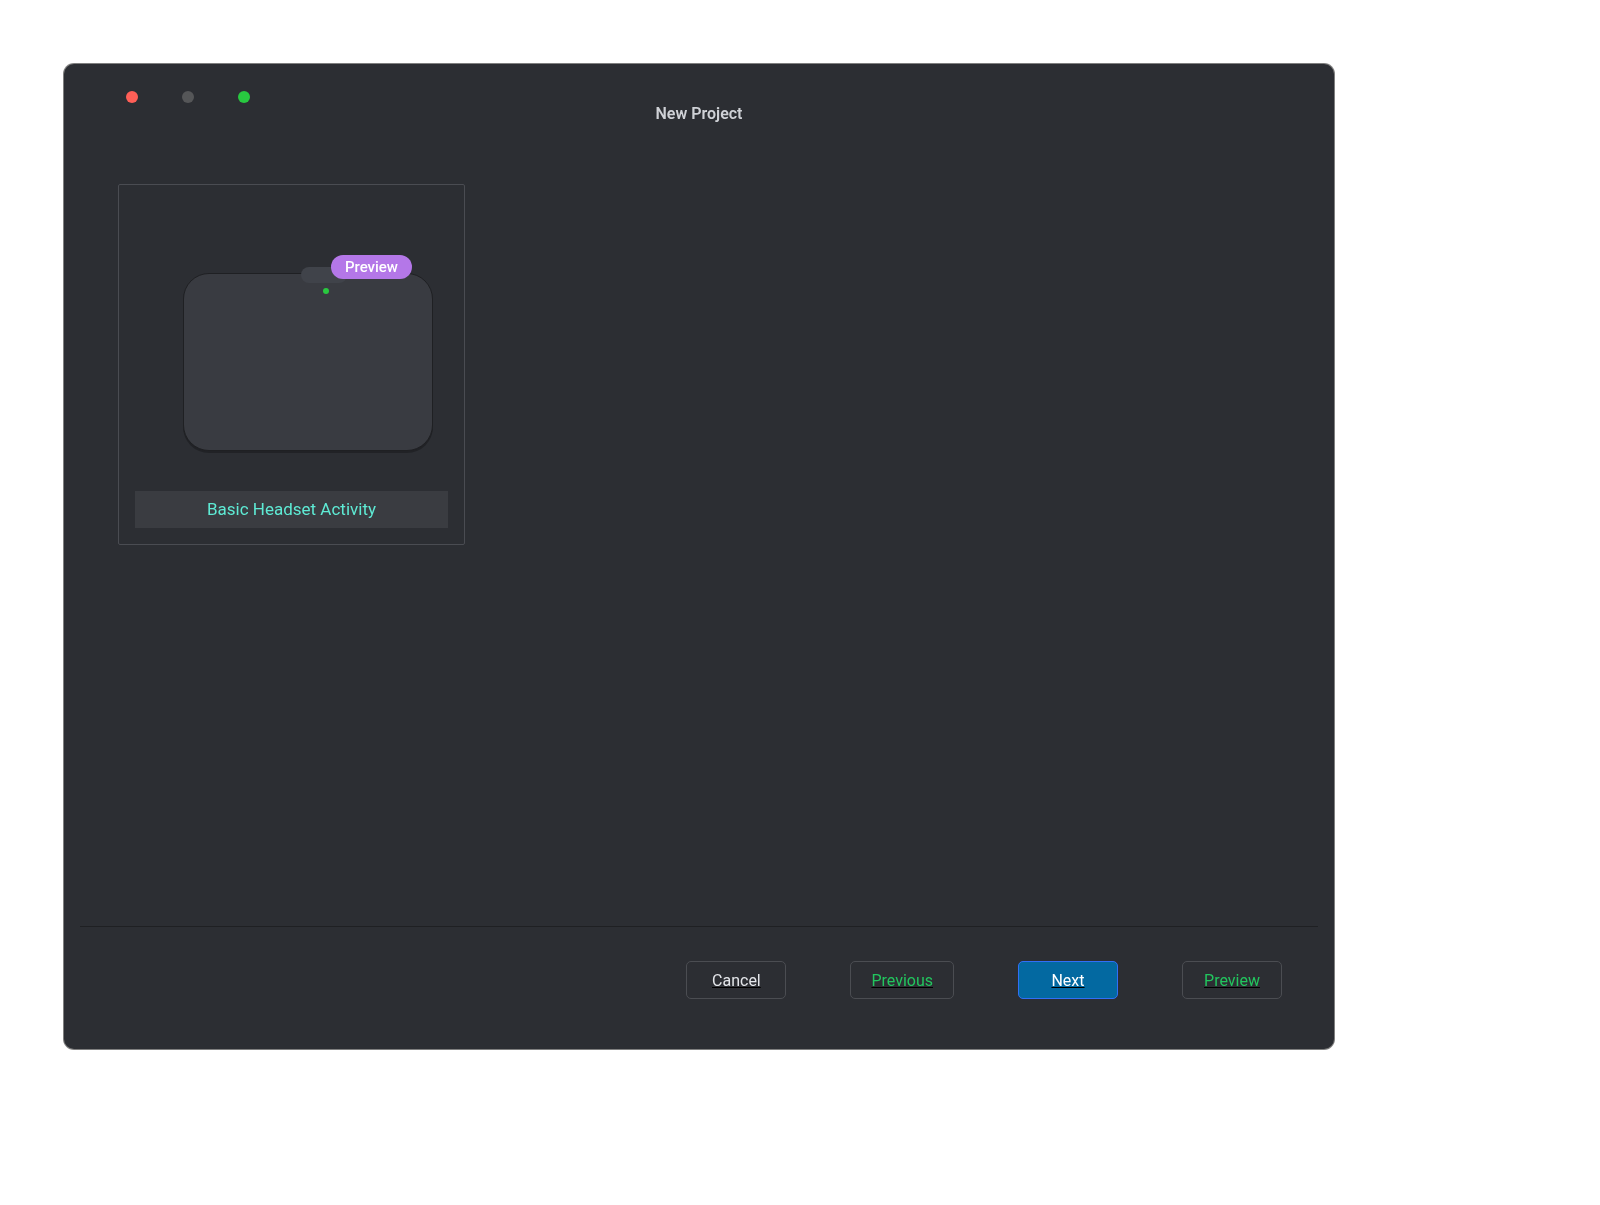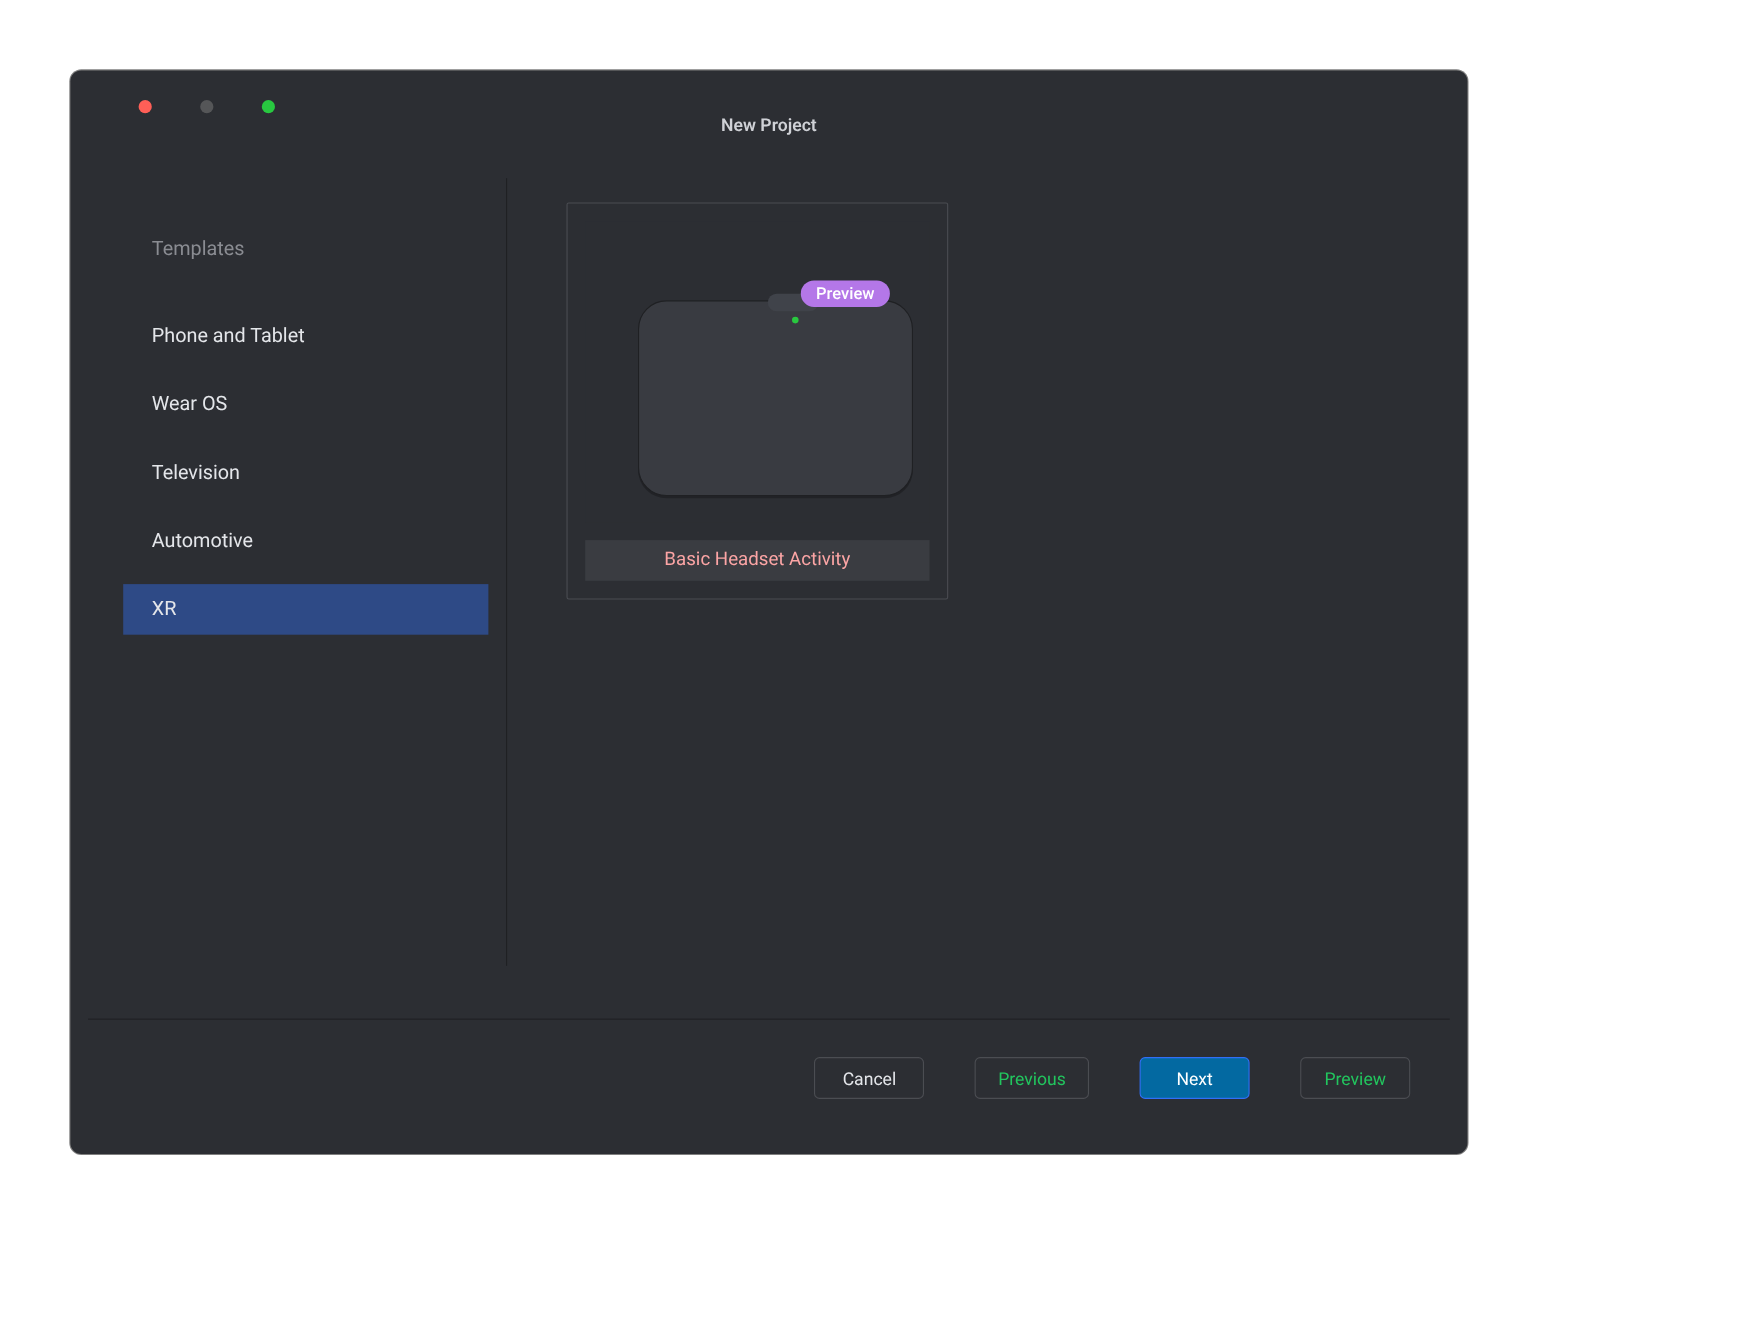--- a/index.html
+++ b/index.html
@@ -95,21 +95,21 @@
       overflow: hidden;
       cursor: default;
     }
     .template-preview {
       height: 274px;
       background: #2c2e33;
       position: relative;
     }
     .template-caption {
       background: #3a3c41;
-      color: #fca5a5;
+      color: #5eead4;
       text-align: center;
       font-size: 17px;
       padding: 8px 4px 9px 4px;
     }
     .preview-badge {
       position: absolute;
       top: 38px;
       right: 20px;
       background: #b477e8;
       color: #fff;
@@ -151,21 +151,22 @@
       border: 1px solid #1f2023;
       border-radius: 26px;
       box-shadow: 0 2px 0 rgba(0,0,0,0.25);
     }
     .footer {
       flex: 0 0 auto;
       border-top: 1px solid #1f2023;
       padding: 18px 20px;
       display: flex;
       justify-content: flex-end;
-      gap: 14px;
+      gap: 32px;
+      text-decoration: underline;
     }
     .btn {
       min-width: 100px;
       height: 38px;
       border-radius: 5px;
       font-size: 16px;
       display: flex;
       align-items: center;
       justify-content: center;
       padding: 0 20px;
@@ -190,28 +191,20 @@
     <div class="titlebar">
       <div class="traffic-lights">
         <div class="dot dot-close"></div>
         <div class="dot dot-min"></div>
         <div class="dot dot-max"></div>
       </div>
       <div class="title">New Project</div>
     </div>
 
     <div class="body">
-      <div class="sidebar">
-        <div class="sidebar-heading">Templates</div>
-        <div class="sidebar-item">Phone and Tablet</div>
-        <div class="sidebar-item">Wear OS</div>
-        <div class="sidebar-item">Television</div>
-        <div class="sidebar-item">Automotive</div>
-        <div class="sidebar-item selected">XR</div>
-      </div>
 
       <div class="content">
         <div class="template-card">
           <div class="template-preview">
             <div class="headset">
               <div class="headset-top">
                   <div class="headset-led"></div>
                 </div>
               <div class="headset-body"></div>
             </div>

